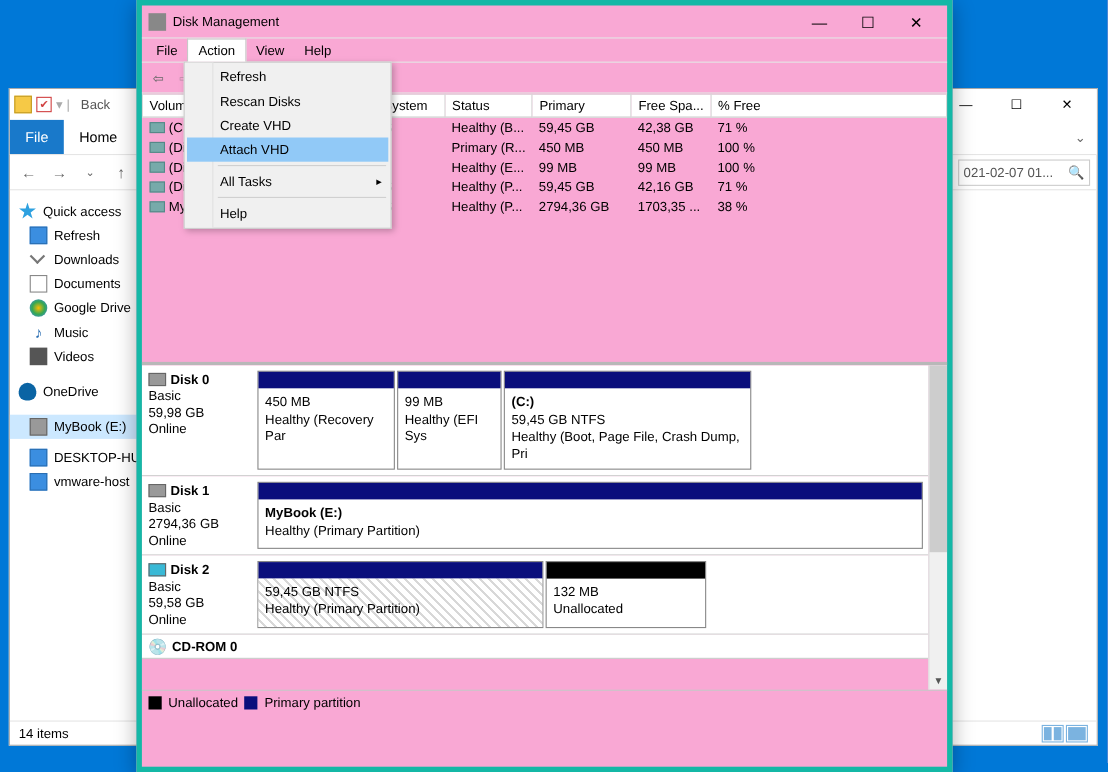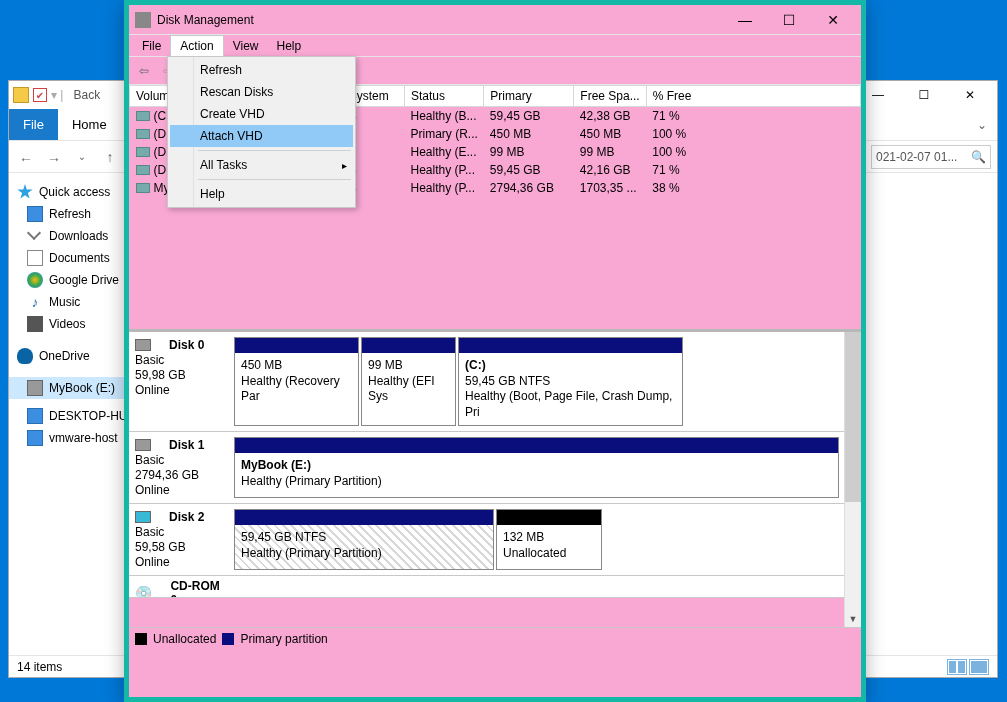--- a/index.html
+++ b/index.html
@@ -80,21 +80,21 @@
 .vol-ico { width:14px; height:10px; background:#7aa; border:1px solid #588; }
 
 
 .dm-graph { border-top:3px solid #b8b8b8; position:relative; height:298px; overflow:hidden; }
 .dm-scroll { position:absolute; right:0; top:0; bottom:0; width:17px; background:#f0f0f0; border-left:1px solid #ddd; }
 .dm-scroll .thumb { position:absolute; top:0; left:0; right:0; height:170px; background:#cdcdcd; }
 .dm-scroll .arrow { position:absolute; left:0; right:0; height:17px; display:flex; align-items:center; justify-content:center; font-size:9px; color:#555; }
 
 .dm-row { display:flex; align-items:stretch; border-bottom:1px solid #c8c8c8; background:#fff; margin-right:17px; }
 .dm-diskhdr { width:100px; padding:6px; display:flex; flex-direction:column; gap:1px; }
-.dm-diskhdr .dname { font-weight:bold; display:flex; gap:18px; align-items:center; }
+.dm-diskhdr .dname { font-weight:bold; display:flex; gap:4px; align-items:center; }
 .dm-diskico { width:16px; height:12px; background:#999; border:1px solid #666; }
 .dm-diskico.blue { background:#38b9d6; }
 .dm-parts { flex:1; padding:5px; display:flex; gap:2px; }
 .dm-part { border:1px solid #888; display:flex; flex-direction:column; }
 .dm-part .stripe { height:15px; background:#0a0e7c; }
 .dm-part .stripe.black { background:#000; }
 .dm-part .body { padding:5px 6px; font-size:11.5px; line-height:1.3; flex:1; }
 .dm-part.hatch .body { background:repeating-linear-gradient(45deg,#fff,#fff 4px,#d8d8d8 4px,#d8d8d8 6px); }
 .dm-part .body b { font-weight:bold; }
 
@@ -368,21 +368,21 @@
         <span>Online</span>
       </div>
       <div class="dm-parts">
         <div class="dm-part hatch" style="width:260px">
           <div class="stripe"></div>
           <div class="body">
               <div>59,45 GB NTFS</div>
               <div>Healthy (Primary Partition)</div>
             </div>
         </div>
-        <div class="dm-part" style="width:106px">
+        <div class="dm-part" style="width:146px">
           <div class="stripe black"></div>
           <div class="body">
               <div>132 MB</div>
               <div>Unallocated</div>
             </div>
         </div>
       </div>
     </div>
 
     <div class="dm-row" style="height:22px; overflow:hidden">

